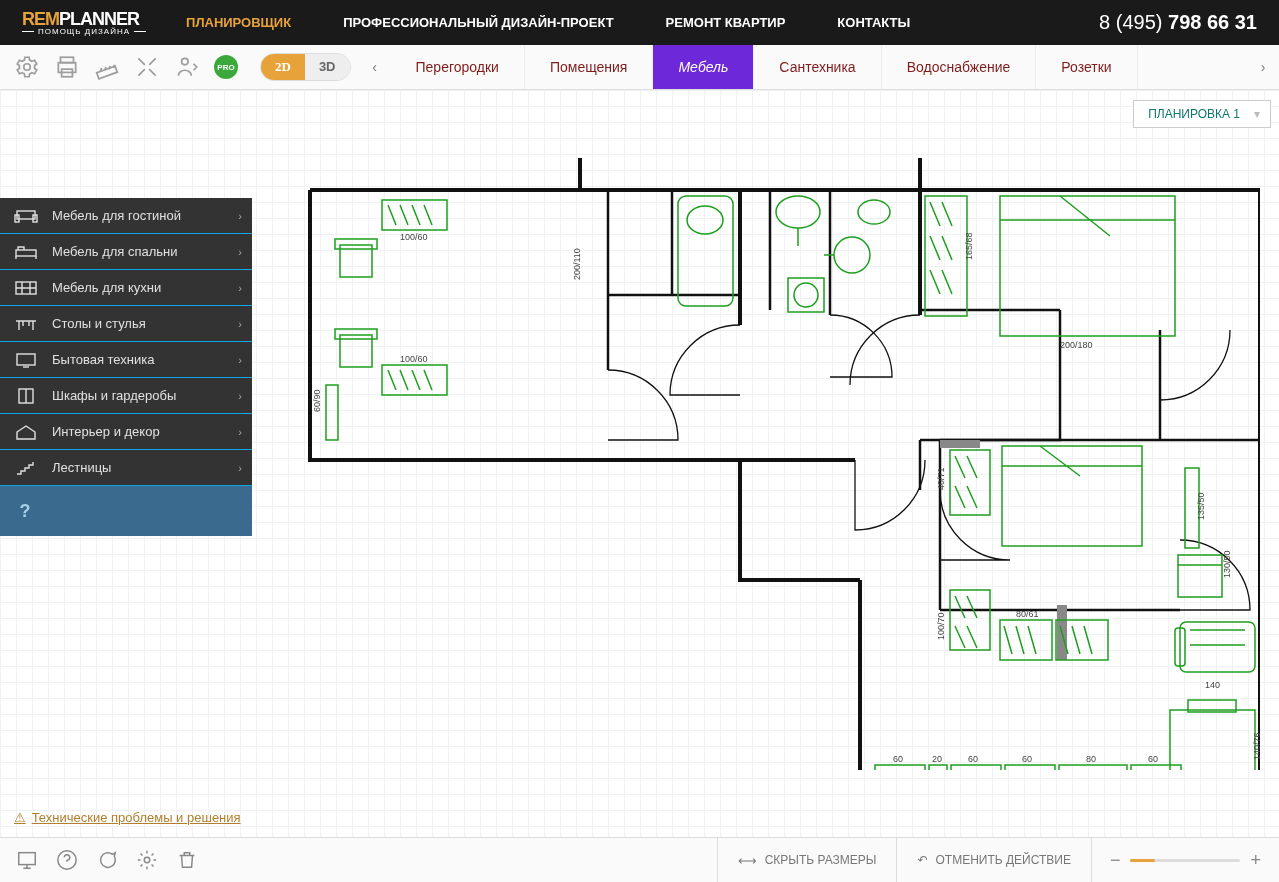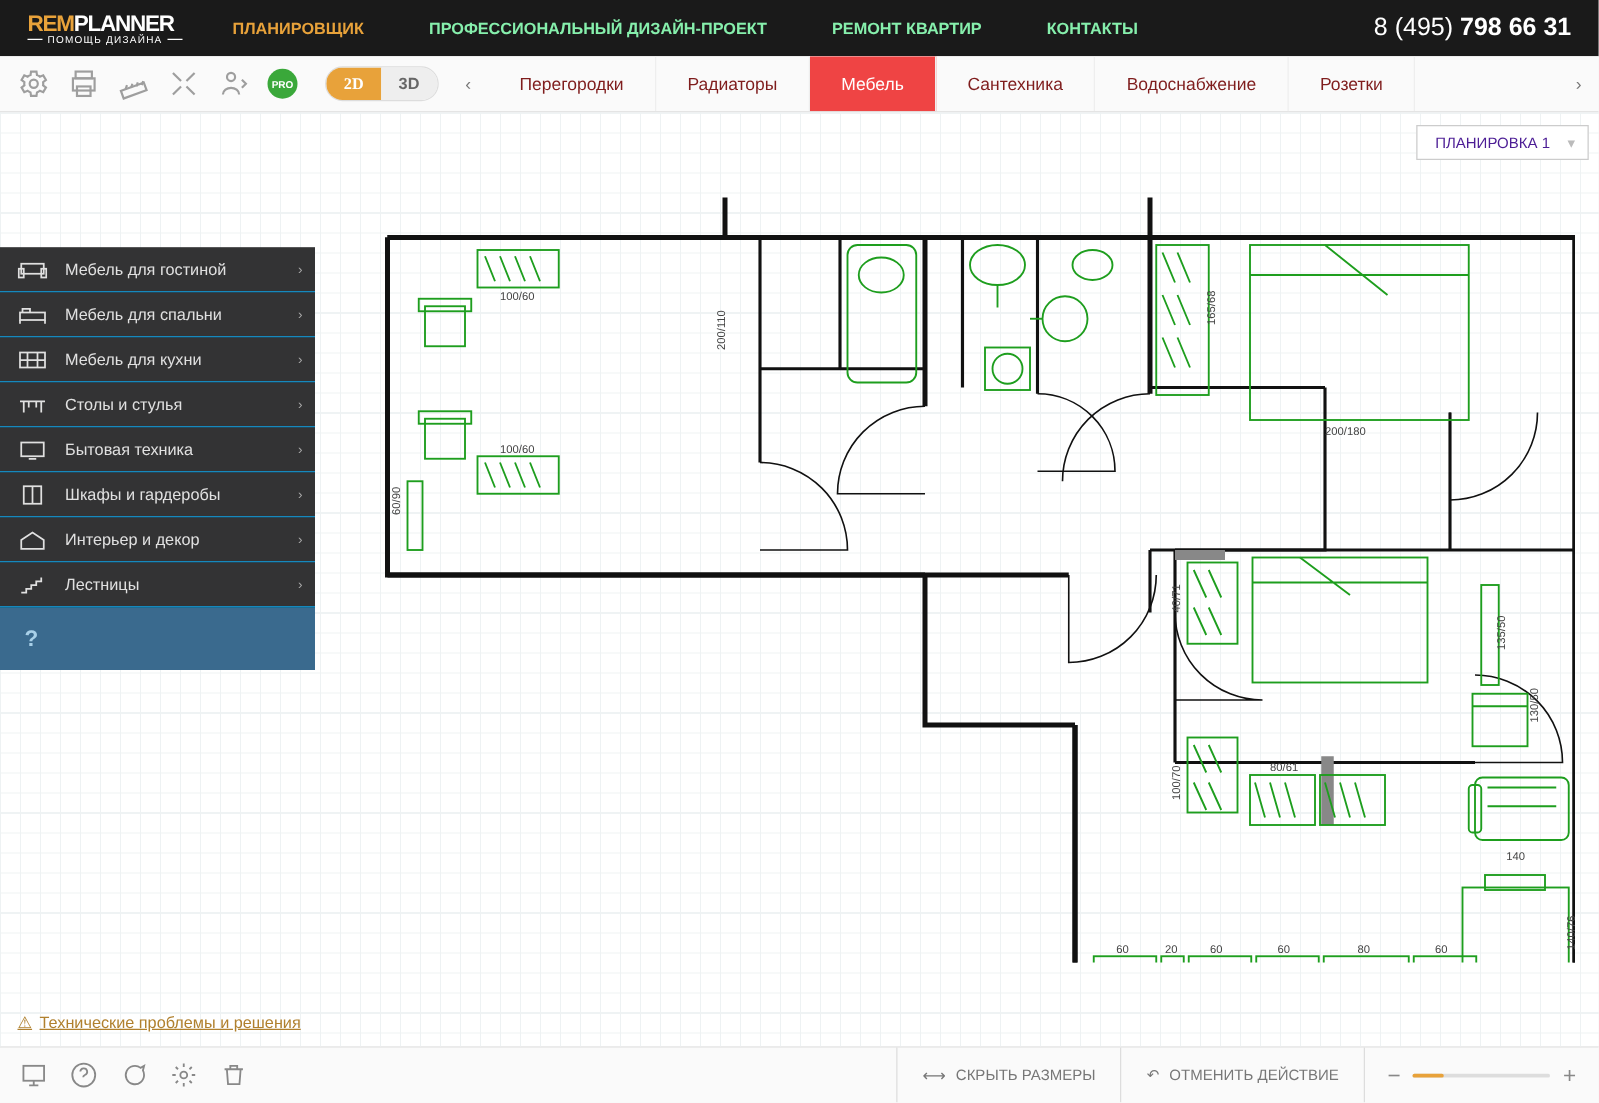--- a/index.html
+++ b/index.html
@@ -7,50 +7,50 @@
 
 
 .header { height: 45px; background: #1a1a1a; display: flex; align-items: center; padding: 0 22px; }
 .logo { display: flex; flex-direction: column; line-height: 1; margin-right: 40px; }
 .logo-main { font-weight: 800; letter-spacing: -1px; font-size: 18px; }
 .logo-rem { color: #e8a23a; }
 .logo-planner { color: #fff; }
 .logo-sub { color: #fff; font-size: 8px; letter-spacing: 1px; display: flex; align-items: center; gap: 4px; }
 .logo-sub::before, .logo-sub::after { content: ""; flex: 0 0 12px; height: 1px; background: #fff; }
 .nav { display: flex; gap: 52px; }
-.nav-item { color: #86efac; font-size: 13px; font-weight: 700; cursor: pointer; text-transform: uppercase; }
+.nav-item { color: #ffffff; font-size: 13px; font-weight: 700; cursor: pointer; text-transform: uppercase; }
 .nav-item.active { color: #e8a23a; }
 .phone { margin-left: auto; color: #fff; font-size: 20px; font-weight: 700; }
 .phone .thin { font-weight: 400; }
 
 
 .toolbar { height: 45px; background: #fafafa; border-bottom: 1px solid #ddd; display: flex; align-items: center; }
 .tool-icons { display: flex; align-items: center; gap: 14px; padding: 0 14px; }
 .tool-ic { width: 26px; height: 26px; color: #9e9e9e; cursor: pointer; display:flex; align-items:center; justify-content:center; }
 .tool-ic svg { width: 100%; height: 100%; }
 .pro-badge { width:24px; height:24px; background:#3aa83a; border-radius:50%; color:#fff; font-size:8px; font-weight:700; display:flex; align-items:center; justify-content:center; cursor:pointer;}
 .view-toggle { display:flex; border:1px solid #ddd; border-radius:16px; overflow:hidden; margin:0 8px; }
 .view-toggle span { padding:5px 14px; font-size:13px; font-weight:700; cursor:pointer; }
 .view-toggle .v2d { background:#e8a23a; color:#fff;font-family:Liberation Serif, serif; }
 .view-toggle .v3d { background:#eee; color:#666; }
 .scroll-btn { width:32px; height:44px; display:flex; align-items:center; justify-content:center; color:#777; cursor:pointer; font-size:14px; }
 .cats { flex:1; display:flex; height:100%; overflow:hidden; }
 .cat { padding:0 25px; display:flex; align-items:center; font-size:14px; color:#7f1d1d; cursor:pointer; border-right:1px solid #eee; }
-.cat.active { background:#ef4444; color:#fff; }
+.cat.active { background:#6d28d9; color:#fff;font-style:italic; }
 
 
 .canvas-wrap { position:relative; width:1279px; height:747px; background:#fff;
   background-image:
     linear-gradient(#eef2f3 1px, transparent 1px),
     linear-gradient(90deg, #eef2f3 1px, transparent 1px),
     linear-gradient(#dfe6e8 1px, transparent 1px),
     linear-gradient(90deg, #dfe6e8 1px, transparent 1px);
   background-size: 16px 16px, 16px 16px, 80px 80px, 80px 80px;
 }
-.plan-dropdown { position:absolute; top:10px; right:8px; background:#fff; border:1px solid #ccc; padding:6px 30px 6px 14px; font-size:12px; color:#4c1d95; cursor:pointer; }
+.plan-dropdown { position:absolute; top:10px; right:8px; background:#fff; border:1px solid #ccc; padding:6px 30px 6px 14px; font-size:12px; color:#0f766e; cursor:pointer; }
 .plan-dropdown::after { content:"▾"; position:absolute; right:10px; color:#bbb; }
 
 
 .sidemenu { position:absolute; top:108px; left:0; width:252px; background:#000; z-index:5; }
 .sm-item { height:36px; display:flex; align-items:center; padding:0 10px 0 14px; background:#333334; color:#e0e0e0; font-size:13px; border-bottom:1px solid #0ea5e9; cursor:pointer; position:relative; }
 .sm-ic { width:24px; height:20px; margin-right:14px; color:#e0e0e0; display:flex; align-items:center; justify-content:center; }
 .sm-ic svg { width:100%; height:100%; }
 .sm-item .chev { margin-left:auto; color:#aaa; font-size:11px; }
 .sm-help { height:50px; background:#3a6a8e; display:flex; align-items:center; padding:0 14px; cursor:pointer; }
 .sm-help .q { width:22px; height:22px; display:flex; align-items:center; justify-content:center; color:#a8d0e8; font-size:18px; font-weight:700; margin-right:16px; }
@@ -127,21 +127,21 @@
       </span>
     <span class="pro-badge">PRO</span>
   </div>
   <div class="view-toggle">
     <span class="v2d">2D</span>
     <span class="v3d">3D</span>
   </div>
   <span class="scroll-btn">‹</span>
   <div class="cats">
     <span class="cat">Перегородки</span>
-    <span class="cat">Радиаторы</span>
+    <span class="cat">Помещения</span>
     <span class="cat active">Мебель</span>
     <span class="cat">Сантехника</span>
     <span class="cat">Водоснабжение</span>
     <span class="cat">Розетки</span>
   </div>
   <span class="scroll-btn">›</span>
 </div>
 
 <div class="canvas-wrap">
   <div class="plan-dropdown">ПЛАНИРОВКА 1</div>

